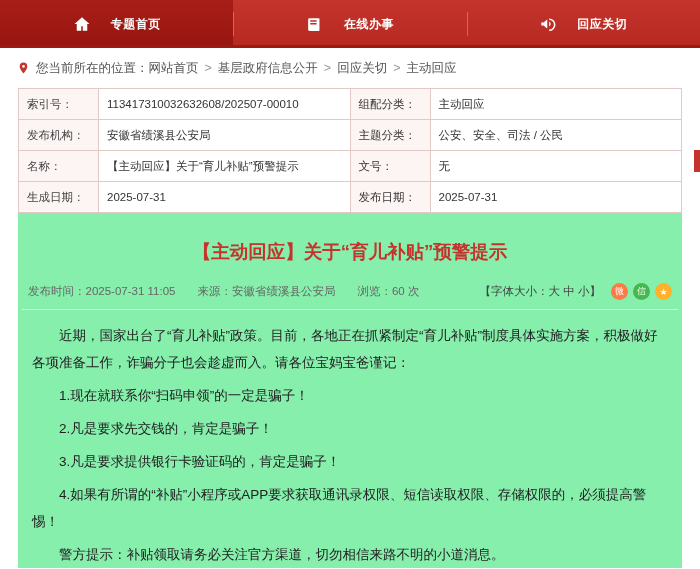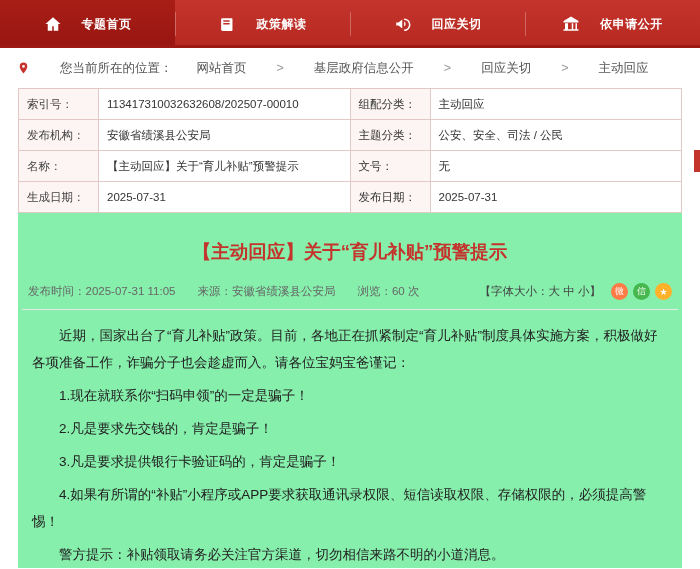--- a/index.html
+++ b/index.html
@@ -68,21 +68,20 @@
 
   
   .crumbbar {
     height: 40px;
     display: flex;
     align-items: center;
     padding: 0 16px;
     font-size: 12.5px;
     color: #555;
     background: #fff;
-    gap: 24px;
   }
   .crumb-pin {
     width: 14px; height: 16px;
     margin-right: 6px;
     display: inline-flex; align-items: center; justify-content: center;
   }
   .crumb-sep { margin: 0 6px; color: #999; }
   .crumb-link { color: #555; text-decoration: none; cursor: pointer; }
 
   
@@ -194,41 +193,33 @@
     </span>
     <span>专题首页</span>
   </div>
 
   <div class="nav-item">
     <span class="nav-ico">
       <svg width="17" height="17" viewBox="0 0 24 24" fill="#ffffff">
           <path d="M5 3h13a1 1 0 0 1 1 1v16a1 1 0 0 1-1 1H5a2 2 0 0 1-2-2V5a2 2 0 0 1 2-2zm1 3v2h9V6H6zm0 4v2h9v-2H6z"></path>
         </svg>
     </span>
-    <span>政策解读</span>
+    <span>在线办事</span>
   </div>
 
   <div class="nav-item">
     <span class="nav-ico">
       <svg width="18" height="18" viewBox="0 0 24 24" fill="#ffffff">
           <path d="M3 10v4h3l5 4V6l-5 4H3zm12.5 2a4 4 0 0 0-2-3.46v6.92A4 4 0 0 0 15.5 12zm-2-7.5v2.06A6 6 0 0 1 13.5 19.4v2.06A8 8 0 0 0 13.5 4.5z"></path>
         </svg>
     </span>
     <span>回应关切</span>
   </div>
 
 
-  <div class="nav-item">
-    <span class="nav-ico">
-      <svg width="18" height="18" viewBox="0 0 24 24" fill="#ffffff">
-          <path d="M12 2 2 8v2h20V8L12 2zM4 11v8H2v2h20v-2h-2v-8h-2v8h-3v-8h-2v8H8v-8H4z"></path>
-        </svg>
-    </span>
-    <span>依申请公开</span>
-  </div>
 
 </div>
 
 <div class="crumbbar">
   <span class="crumb-pin">
     <svg width="13" height="16" viewBox="0 0 24 24" fill="#c4342c">
         <path d="M12 2a7 7 0 0 0-7 7c0 5.25 7 13 7 13s7-7.75 7-13a7 7 0 0 0-7-7zm0 9.5A2.5 2.5 0 1 1 12 6.5a2.5 2.5 0 0 1 0 5z"></path>
       </svg>
   </span>
   <span>您当前所在的位置：</span>

